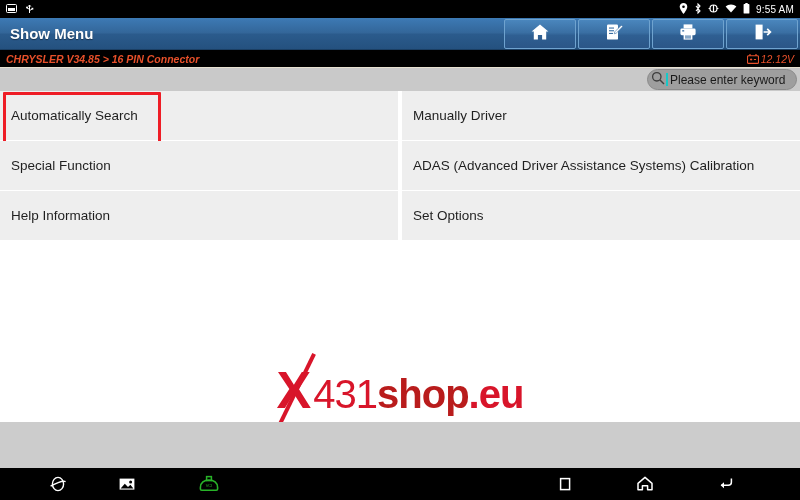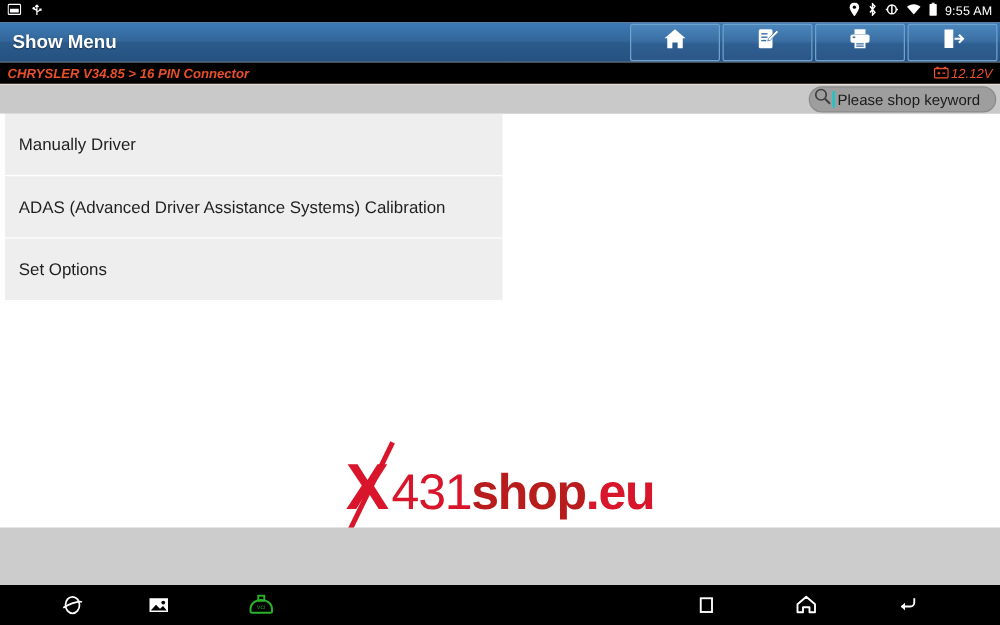--- a/index.html
+++ b/index.html
@@ -254,26 +254,37 @@
 
   <div class="subbar">
     <div class="searchbox">
       <span>
         <svg width="14" height="14" viewBox="0 0 14 14">
           <circle cx="5.8" cy="5.8" r="4.2" fill="none" stroke="#3d3d3d" stroke-width="1.3"></circle>
           <path d="M9 9l4 4" stroke="#3d3d3d" stroke-width="1.5"></path>
         </svg>
       </span>
       <span class="search-caret"></span>
-      <span class="search-placeholder">Please shop keyword</span>
+      <span class="search-placeholder">Please enter keyword</span>
     </div>
   </div>
 
   <div class="menu">
 
+    <div class="col">
+      <div class="cell highlight">
+        <span class="cell-label">Automatically Search</span>
+      </div>
+      <div class="cell">
+        <span class="cell-label">Special Function</span>
+      </div>
+      <div class="cell">
+        <span class="cell-label">Help Information</span>
+      </div>
+    </div>
 
     <div class="col-gap"></div>
 
     <div class="col">
       <div class="cell">
         <span class="cell-label">Manually Driver</span>
       </div>
       <div class="cell">
         <span class="cell-label">ADAS (Advanced Driver Assistance Systems) Calibration</span>
       </div>

